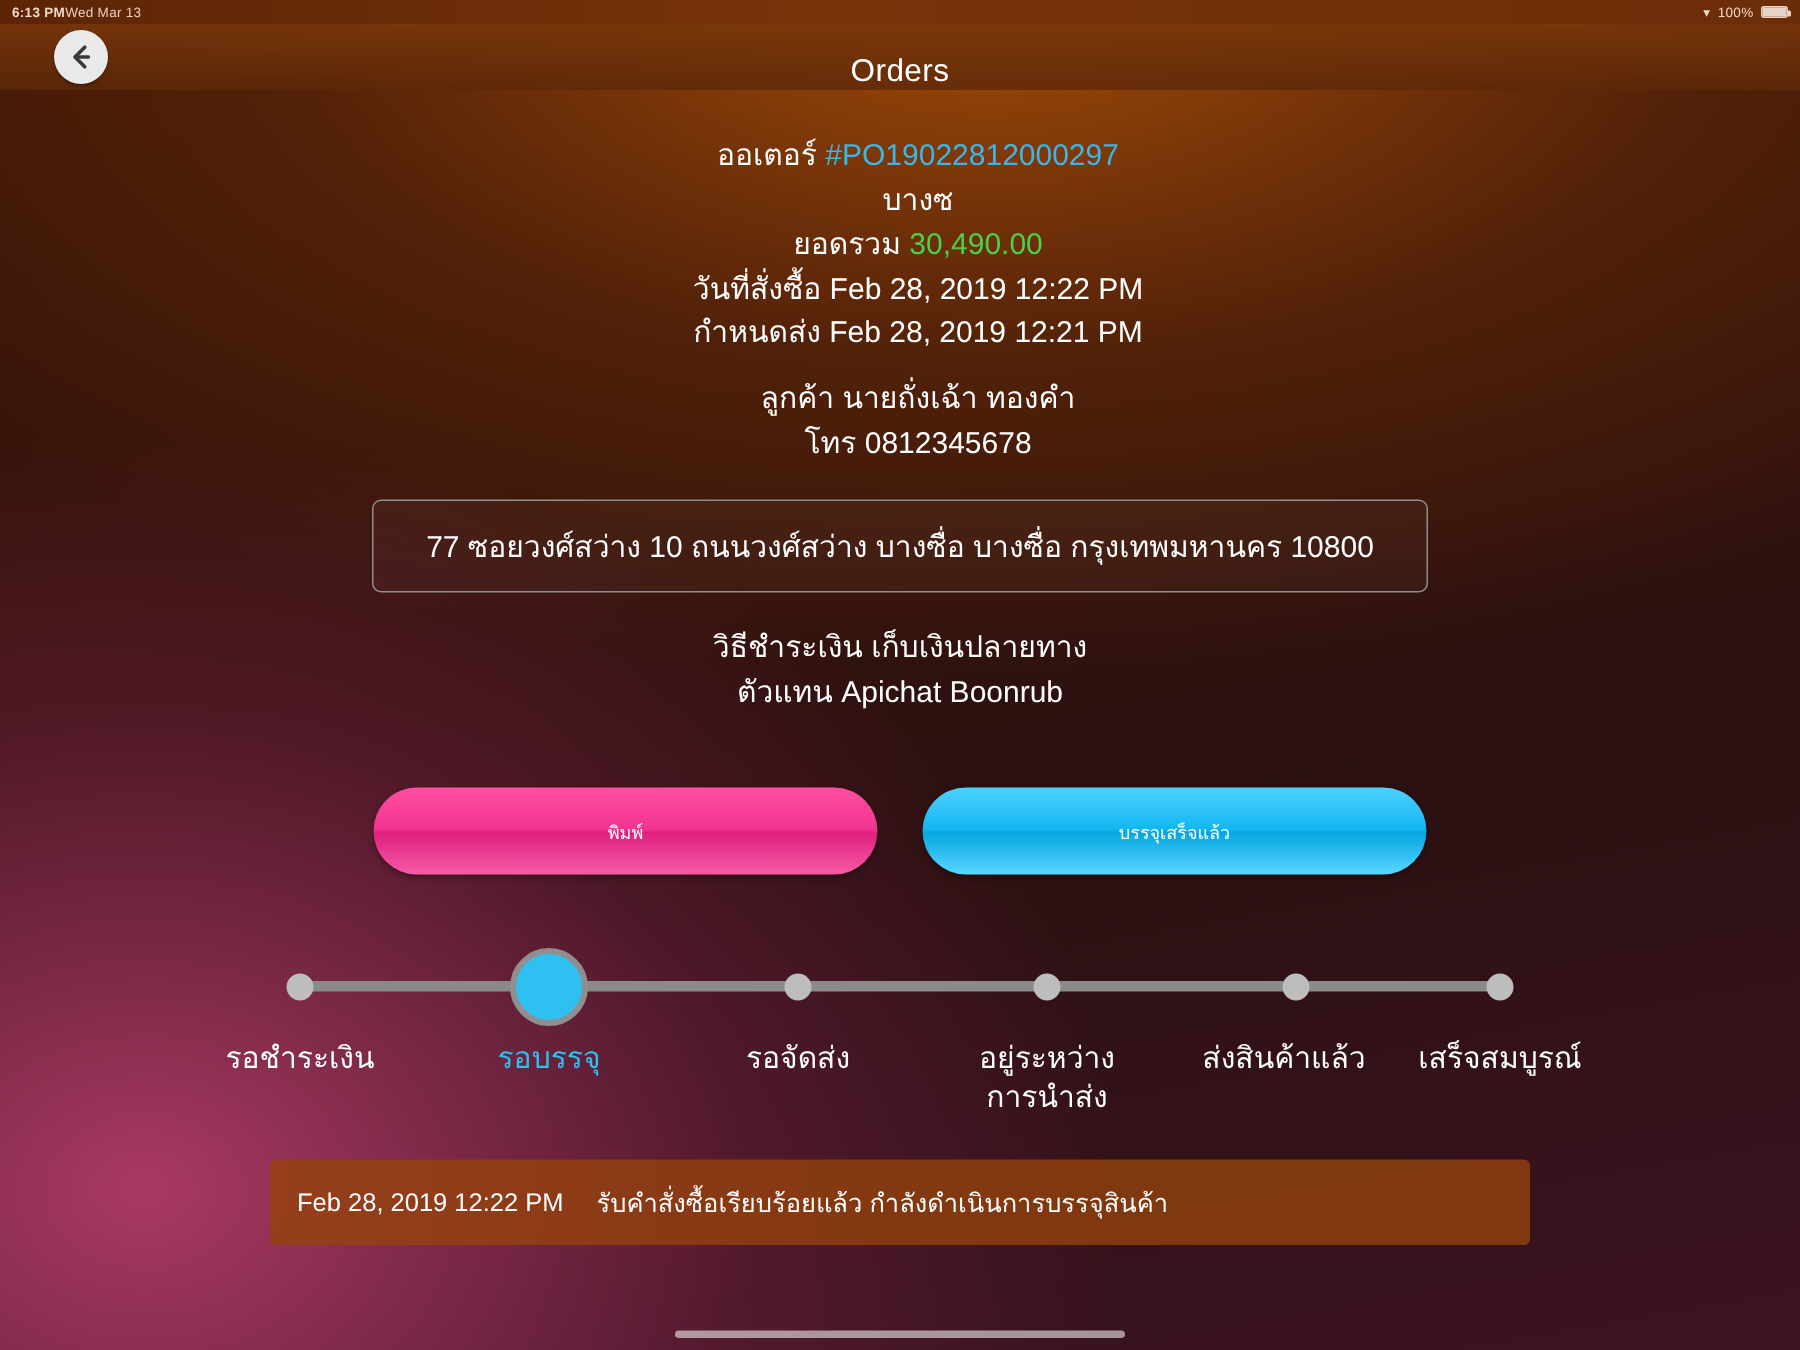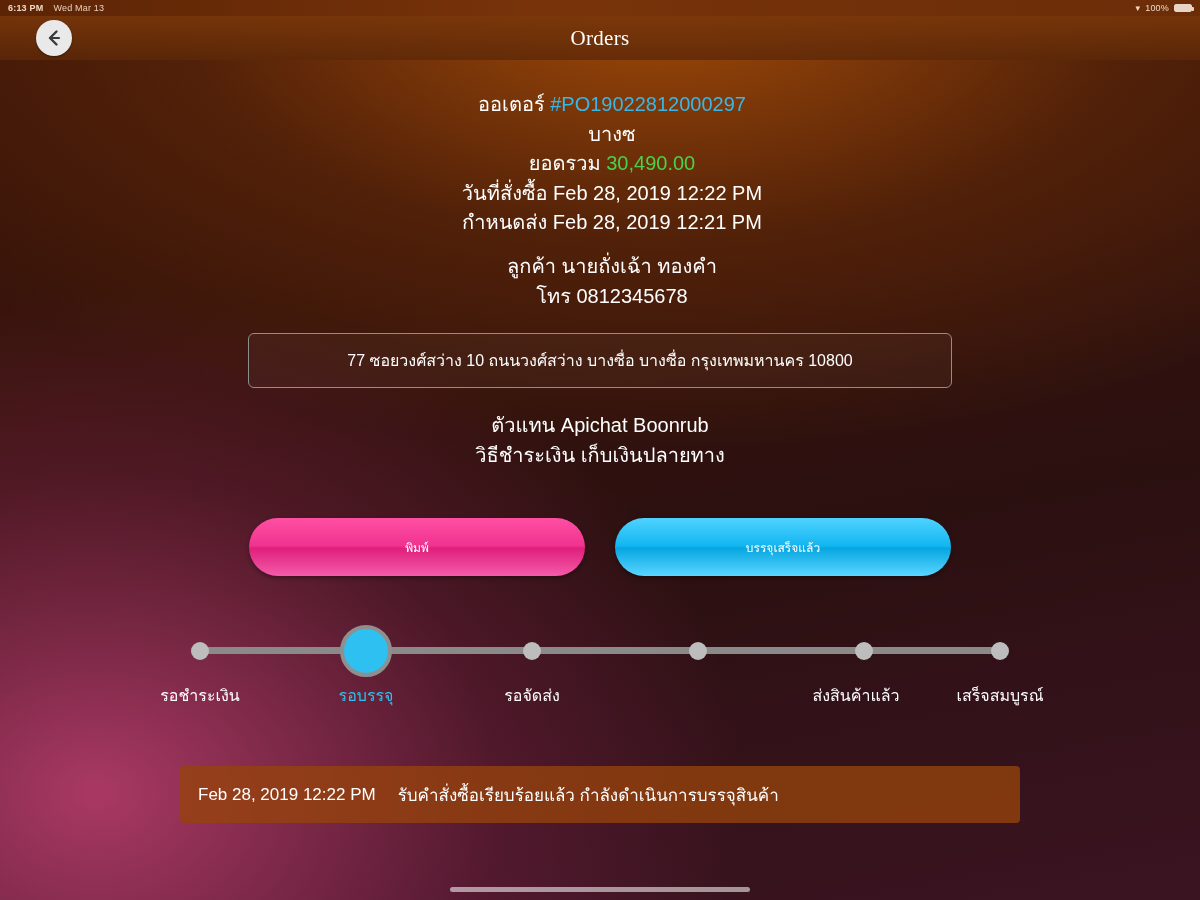--- a/index.html
+++ b/index.html
@@ -21,39 +21,39 @@
   
   .statusbar {
     position: absolute; top: 0; left: 0; right: 0; height: 16px;
     background: linear-gradient(90deg,#5c2405 0%, #78330a 45%, #6b2d08 100%);
     color: #f0d9c8;
     font-size: 9px;
     display: flex; align-items: center;
     padding: 0 8px;
     letter-spacing: .2px;
   }
-  .sb-time { font-weight: bold; margin-right: 10px; }
+  .sb-time { font-weight: bold; margin-right: 0; }
   .sb-date { opacity: .95; }
   .sb-right { margin-left: auto; display: flex; align-items: center; gap: 5px; }
   .wifi-glyph { font-size: 9px; }
   .batt {
     display: inline-block; width: 18px; height: 8px;
     border: 1px solid #e8d4c6; border-radius: 2px; position: relative;
   }
   .batt::after {
     content: ""; position: absolute; right: -3px; top: 2px;
     width: 2px; height: 4px; background: #e8d4c6; border-radius: 0 1px 1px 0;
   }
   .batt > i { display: block; height: 100%; background: #e8d4c6; width: 100%; }
 
   
   .navbar {
     position: absolute; top: 16px; left: 0; right: 0; height: 44px;
     background: linear-gradient(180deg, rgba(120,54,10,0.92) 0%, rgba(92,40,8,0.80) 100%);
-    display: flex; align-items: center; font-family: Liberation Serif, serif;
+    display: flex; align-items: flex-end;
   }
   .back-btn {
     position: absolute; left: 36px; top: 50%; transform: translateY(-50%);
     width: 36px; height: 36px; border-radius: 50%;
     background: #e9e9ea;
     display: flex; align-items: center; justify-content: center;
     box-shadow: 0 1px 2px rgba(0,0,0,.4);
     cursor: pointer;
   }
   .back-btn svg { display: block; }
@@ -76,21 +76,21 @@
   .val-count { color: #e8913a; }
   .val-plain { color: #ffffff; }
   .gap-sm { height: 14px; }
 
   .address-box {
     margin: 22px auto 0;
     width: 704px;
     border: 1px solid #8e8e8e;
     border-radius: 6px;
     padding: 14px 16px;
-    font-size: 16px;
+    font-size: 20px;
     color: #ffffff;
     background: rgba(255,255,255,0.03);
     text-align: center;
   }
 
   .pay-block { margin-top: 22px; line-height: 1.5; font-size: 19px; }
 
   
   .btn-row {
     margin-top: 48px;
@@ -135,21 +135,21 @@
     background: #2ec0f0;
     border: 4px solid #8f8f8f;
   }
   .steplabels {
     position: relative; width: 860px; margin: 16px auto 0; height: 46px;
   }
   .steplabel {
     position: absolute; top: 0;
     transform: translateX(-50%);
     width: 130px;
-    font-size: 16px; color: #ffffff; line-height: 1.3;
+    font-size: 20px; color: #ffffff; line-height: 1.3;
   }
   .steplabel.active { color: #2ec0f0; }
 
   
   .history {
     margin: 34px auto 0;
     width: 840px;
     background: rgba(150,66,12,0.78);
     border-radius: 4px;
     padding: 15px 18px;
@@ -232,26 +232,26 @@
         <span class="val-plain">0812345678</span>
       </div>
     </div>
 
     <div class="address-box">
       <span>77 ซอยวงศ์สว่าง 10 ถนนวงศ์สว่าง บางซื่อ บางซื่อ กรุงเทพมหานคร 10800</span>
     </div>
 
     <div class="pay-block">
       <div class="info-line">
+        <span class="lbl">วิธีชำระเงิน</span>
+        <span class="val-plain">เก็บเงินปลายทาง</span>
+      </div>
+      <div class="info-line">
         <span class="lbl">ตัวแทน</span>
         <span class="val-plain">Apichat Boonrub</span>
-      </div>
-      <div class="info-line">
-        <span class="lbl">วิธีชำระเงิน</span>
-        <span class="val-plain">เก็บเงินปลายทาง</span>
       </div>
     </div>
 
     <div class="btn-row">
       <button class="btn btn-print">พิมพ์</button>
       <button class="btn btn-pack">บรรจุเสร็จแล้ว</button>
     </div>
 
     <div class="stepper">
       <div class="track"></div>
@@ -260,20 +260,21 @@
       <div class="dot" style="left:362px;"></div>
       <div class="dot" style="left:528px;"></div>
       <div class="dot" style="left:694px;"></div>
       <div class="dot" style="left:830px;"></div>
     </div>
 
     <div class="steplabels">
       <div class="steplabel" style="left:30px;">รอชำระเงิน</div>
       <div class="steplabel active" style="left:196px;">รอบรรจุ</div>
       <div class="steplabel" style="left:362px;">รอจัดส่ง</div>
+      <div class="steplabel" style="left:528px;">อยู่ระหว่างการนำส่ง</div>
       <div class="steplabel" style="left:686px;">ส่งสินค้าแล้ว</div>
       <div class="steplabel" style="left:830px;">เสร็จสมบูรณ์</div>
     </div>
 
     <div class="history">
       <span class="h-time">Feb 28, 2019 12:22 PM</span>
       <span class="h-text">รับคำสั่งซื้อเรียบร้อยแล้ว กำลังดำเนินการบรรจุสินค้า</span>
     </div>
 
   </div>

